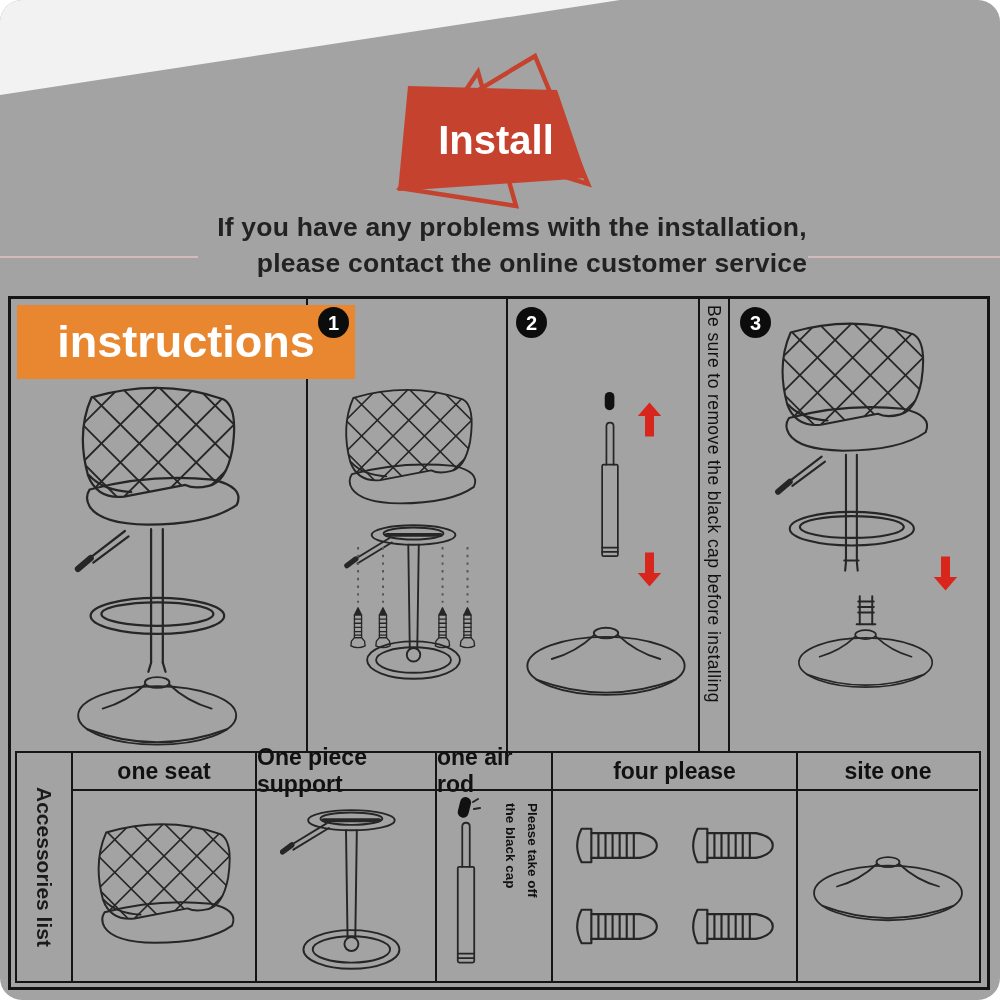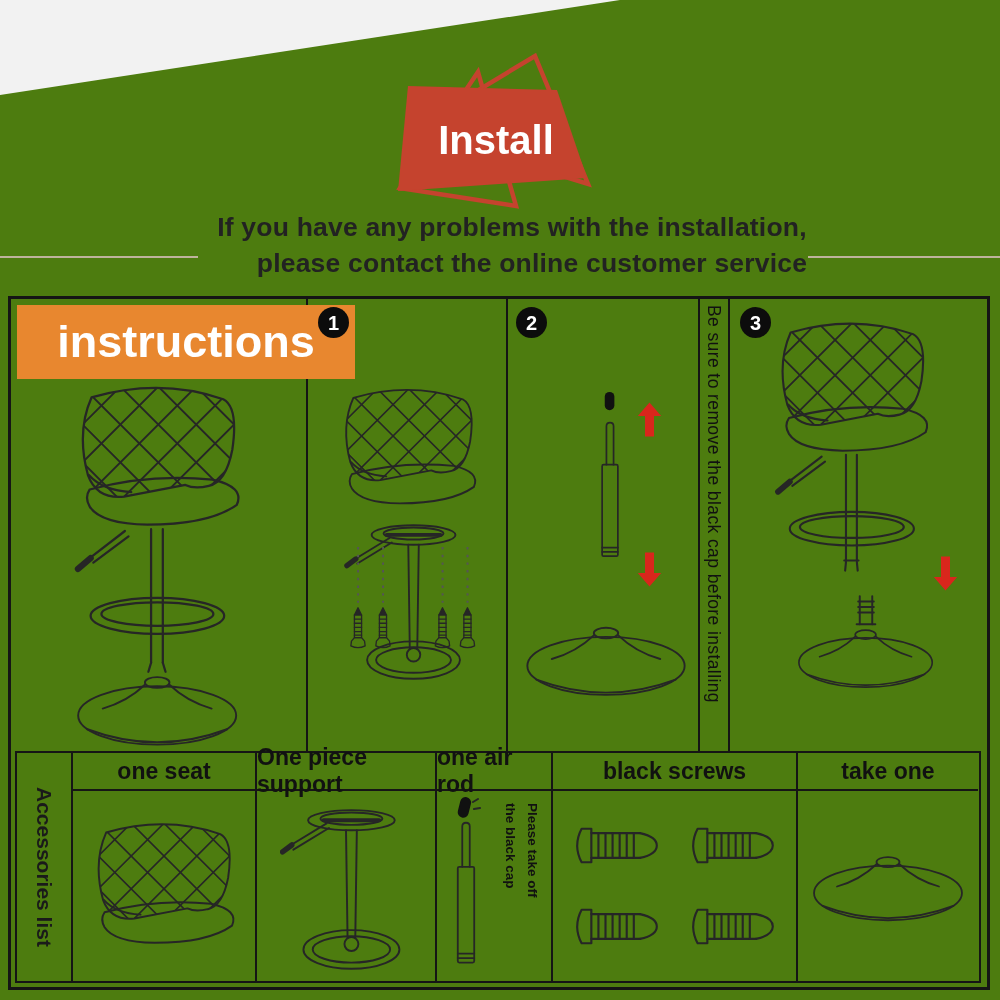--- a/index.html
+++ b/index.html
@@ -1,17 +1,17 @@
 <!DOCTYPE html>
 <html><head>
 <meta charset="utf-8">
 <style>
   html,body{margin:0;padding:0;background:#fff;}
-  .canvas{position:relative;width:1000px;height:1000px;background:#4d7c0f;overflow:hidden;
-          font-family:"Liberation Sans",sans-serif;color:#1a1a1a;}
+  .canvas{position:relative;width:1000px;height:1000px;background:#a3a3a3;overflow:hidden;
+          font-family:"Liberation Sans",sans-serif;color:#1a1a1a;border-radius:22px;}
   
   .wedge{position:absolute;left:0;top:0;width:620px;height:95px;background:#f2f2f2;
          clip-path:polygon(0 0,100% 0,0 100%);}
   .side-line{position:absolute;top:256px;height:2px;background:#dcc0c0;opacity:.8;}
   .side-line.left{left:0;width:198px;}
   .side-line.right{right:0;width:192px;}
   
   .logo{position:absolute;left:388px;top:46px;width:224px;height:170px;}
   .logo text{font-family:"Liberation Sans",sans-serif;font-weight:bold;font-size:40px;fill:#fff;}
   
@@ -219,22 +219,22 @@
     </div>
 
     <div class="acc">
       <div class="acc-label">
         <span>Accessories list</span>
       </div>
 
       <div class="acc-hdr" style="grid-column:2">one seat</div>
       <div class="acc-hdr" style="grid-column:4">one air rod</div>
       <div class="acc-hdr" style="grid-column:3">One piece support</div>
-      <div class="acc-hdr" style="grid-column:5">black screws</div>
-      <div class="acc-hdr last" style="grid-column:6">take one</div>
+      <div class="acc-hdr" style="grid-column:5">four please</div>
+      <div class="acc-hdr last" style="grid-column:6">site one</div>
 
       <div class="acc-cell" style="grid-column:2">
         <svg width="172" height="133" viewBox="0 0 220 170">
             <use href="#g-seat"></use>
           </svg>
       </div>
 
       <div class="acc-cell" style="grid-column:3">
         <svg width="132" height="178" viewBox="0 0 170 230">
             <use href="#g-support"></use>

